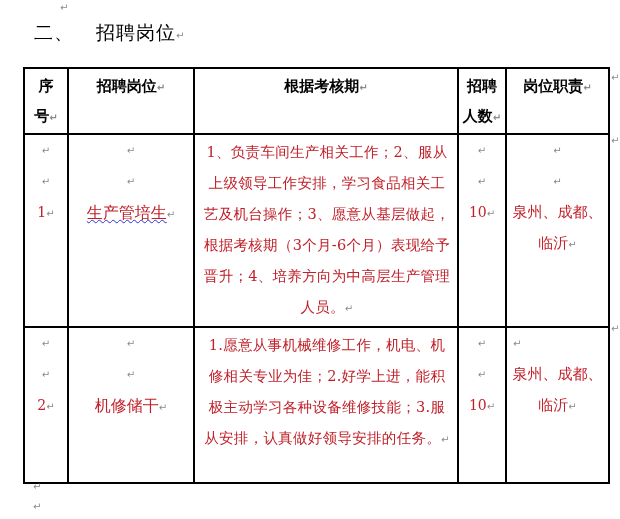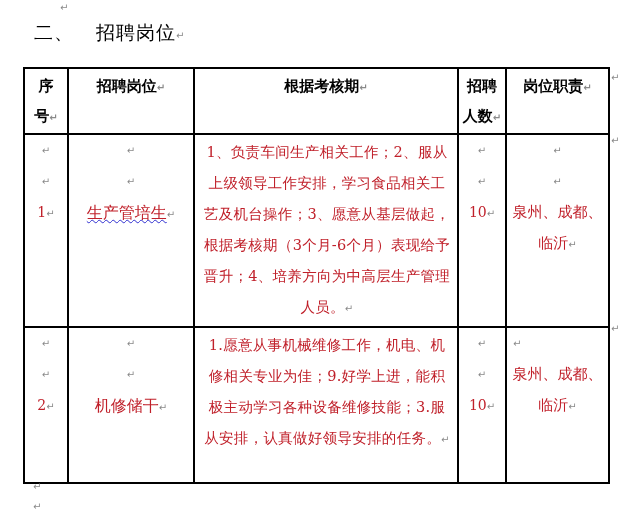--- a/index.html
+++ b/index.html
@@ -80,21 +80,21 @@
     <td class="cell-lines">
       <div class="pm">↵</div>
       <div class="pm">↵</div>
       <div><span class="red">2</span><span class="pm">↵</span></div>
     </td>
     <td class="cell-lines">
       <div class="pm">↵</div>
       <div class="pm">↵</div>
       <div><span class="red" style="font-size:16px">机修储干</span><span class="pm">↵</span></div>
     </td>
-    <td class="duty"><span>1.愿意从事机械维修工作，机电、机修相关专业为佳；9.好学上进，能积极主动学习各种设备维修技能；3.服从安排，认真做好领导安排的任务。</span><span class="pm">↵</span></td>
+    <td class="duty"><span>1.愿意从事机械维修工作，机电、机修相关专业为佳；2.好学上进，能积极主动学习各种设备维修技能；3.服从安排，认真做好领导安排的任务。</span><span class="pm">↵</span></td>
     <td class="cell-lines">
       <div class="pm">↵</div>
       <div class="pm">↵</div>
       <div><span class="red">10</span><span class="pm">↵</span></div>
     </td>
     <td class="cell-lines loc" style="text-align:center">
       <div class="pm" style="text-align:left;padding-left:6px">↵</div>
       <div class="red">泉州、成都、</div>
       <div><span class="red">临沂</span><span class="pm">↵</span></div>
     </td>

